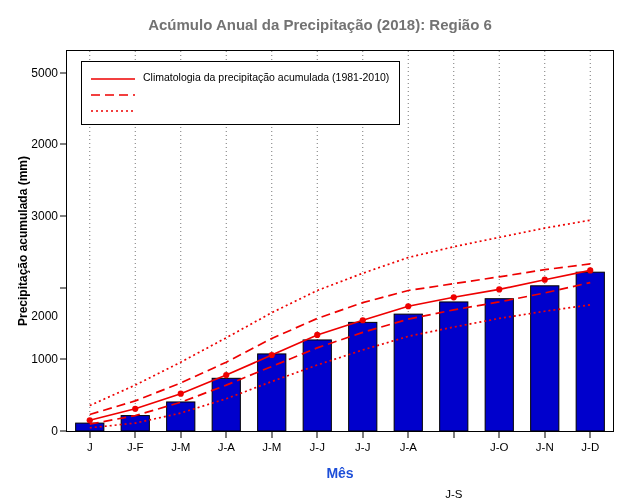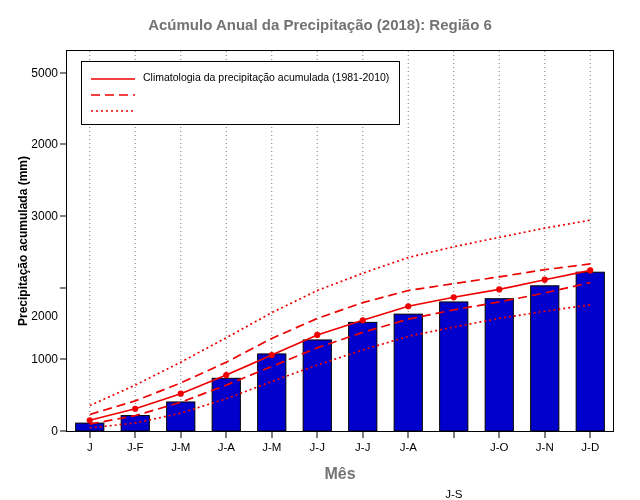--- a/index.html
+++ b/index.html
@@ -31,21 +31,21 @@
   .ytickmark{position:absolute;right:100%;width:7px;height:1px;background:#000;transform:translateY(-50%);}
 
   
   .xtick{
     position:absolute;top:calc(100% + 10px);transform:translateX(-50%);
     font-size:11.5px;color:#000;white-space:nowrap;
   }
   .xtickmark{position:absolute;top:100%;width:1px;height:7px;background:#000;transform:translateX(-50%);}
   #xlabel{
     position:absolute;left:0;top:calc(100% + 34px);width:100%;text-align:center;
-    font-size:16px;font-weight:bold;color:#737373;
+    font-size:14px;font-weight:bold;color:#1d4ed8;
   }
 
   
   #legend{
     position:absolute;left:14px;top:10px;background:#fff;border:1px solid #000000;
     padding:7px 10px 7px 8px;
   }
   .legrow{display:flex;align-items:center;height:16px;}
   .legsample{width:46px;height:12px;margin-right:7px;flex:none;}
   .legtext{font-size:10.5px;color:#000;white-space:nowrap;}

